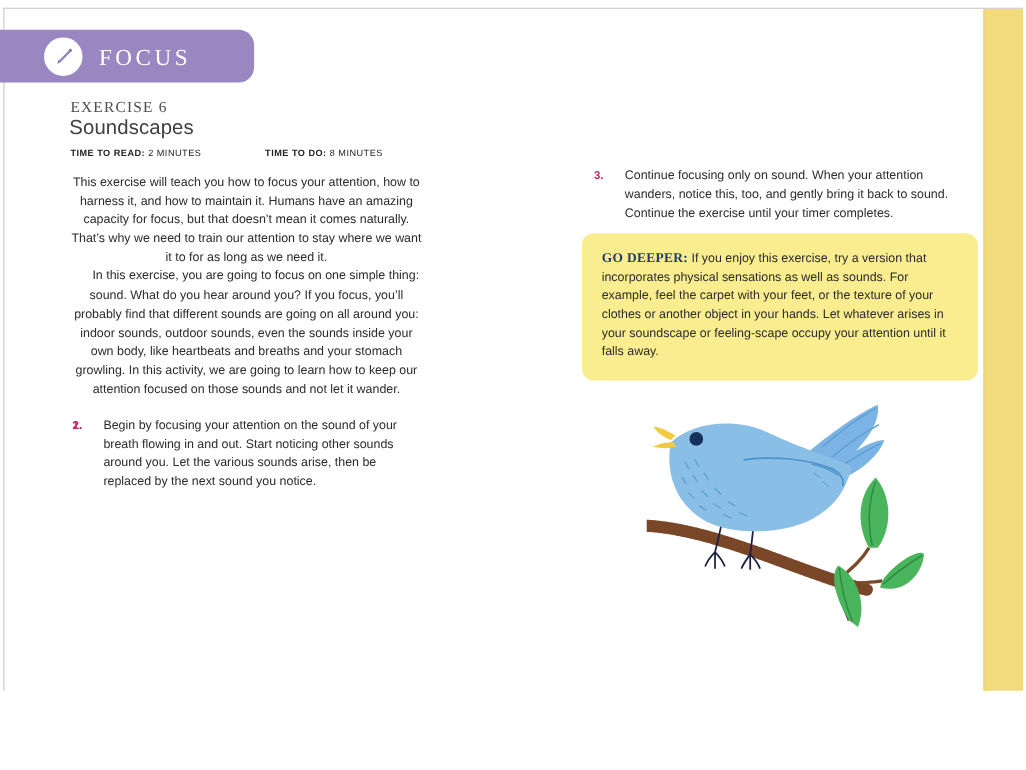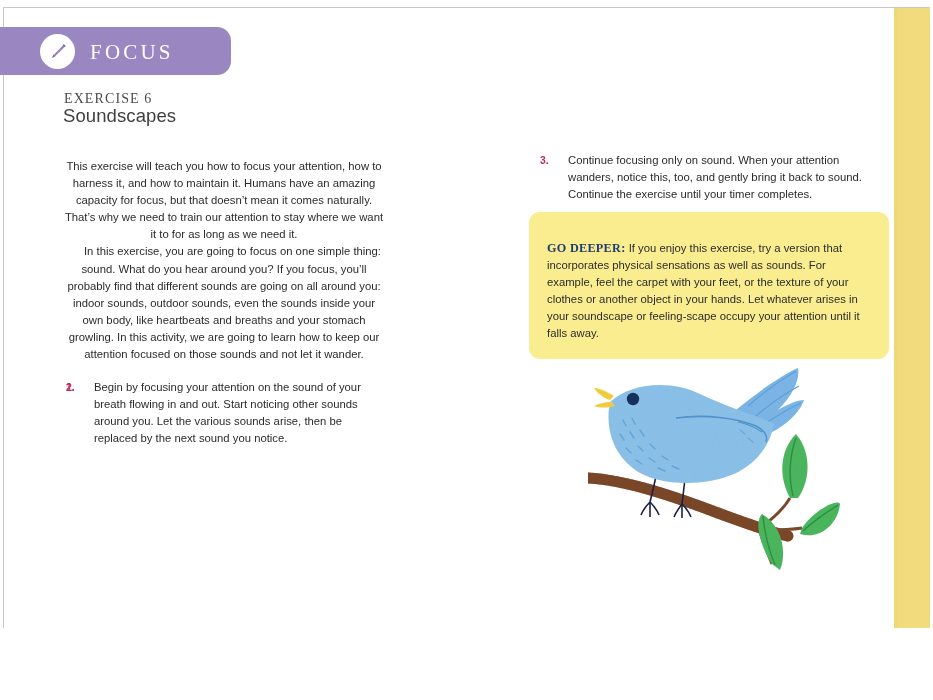--- a/index.html
+++ b/index.html
@@ -153,21 +153,21 @@
   .list-right .numlist li { padding-left: 41px; }
   .list-right .numlist li .num { left: 13px; }
 
   
   .callout {
     position: absolute;
     left: 529px;
     top: 212px;
     width: 360px;
     box-sizing: border-box;
-    padding: 28px 18px 16px 18px;
+    padding: 14px 18px 16px 18px;
     background: #faed8f;
     border-radius: 11px;
     font-size: 11.3px;
     line-height: 17.1px;
     color: #2b2b2b;
   }
   .callout .lead {
     font-family: "Liberation Serif", serif;
     font-weight: 700;
     font-size: 12.2px;
@@ -228,20 +228,23 @@
         <path d="M5.2 16.9 L6.4 14.1 L7.3 15.0 Z" fill="#5c4a80"></path>
         <line x1="15.6" y1="4.4" x2="6.9" y2="13.1" stroke="#ffffff" stroke-width="0.9" opacity="0.75"></line>
       </g>
     </svg>
   </div>
   <div class="banner-title">FOCUS</div>
 
   <div class="exercise-label">EXERCISE 6</div>
   <div class="exercise-title">Soundscapes</div>
 
+  <div class="meta-row">
+    <b>TIME TO READ:</b><span> 2 MINUTES</span><span class="meta-gap"></span><b>TIME TO DO:</b><span> 8 MINUTES</span>
+  </div>
 
   <div class="col col-left">
     <p class="para">This exercise will teach you how to focus your attention, how to harness it, and how to maintain it. Humans have an amazing capacity for focus, but that doesn’t mean it comes naturally. That’s why we need to train our attention to stay where we want it to for as long as we need it.</p>
     <p class="para indent">In this exercise, you are going to focus on one simple thing: sound. What do you hear around you? If you focus, you’ll probably find that different sounds are going on all around you: indoor sounds, outdoor sounds, even the sounds inside your own body, like heartbeats and breaths and your stomach growling. In this activity, we are going to learn how to keep our attention focused on those sounds and not let it wander.</p>
     <ol class="numlist list-left">
       <li>
         <span class="num">1.</span>
       </li>
       <li>
         <span class="num">2.</span>

